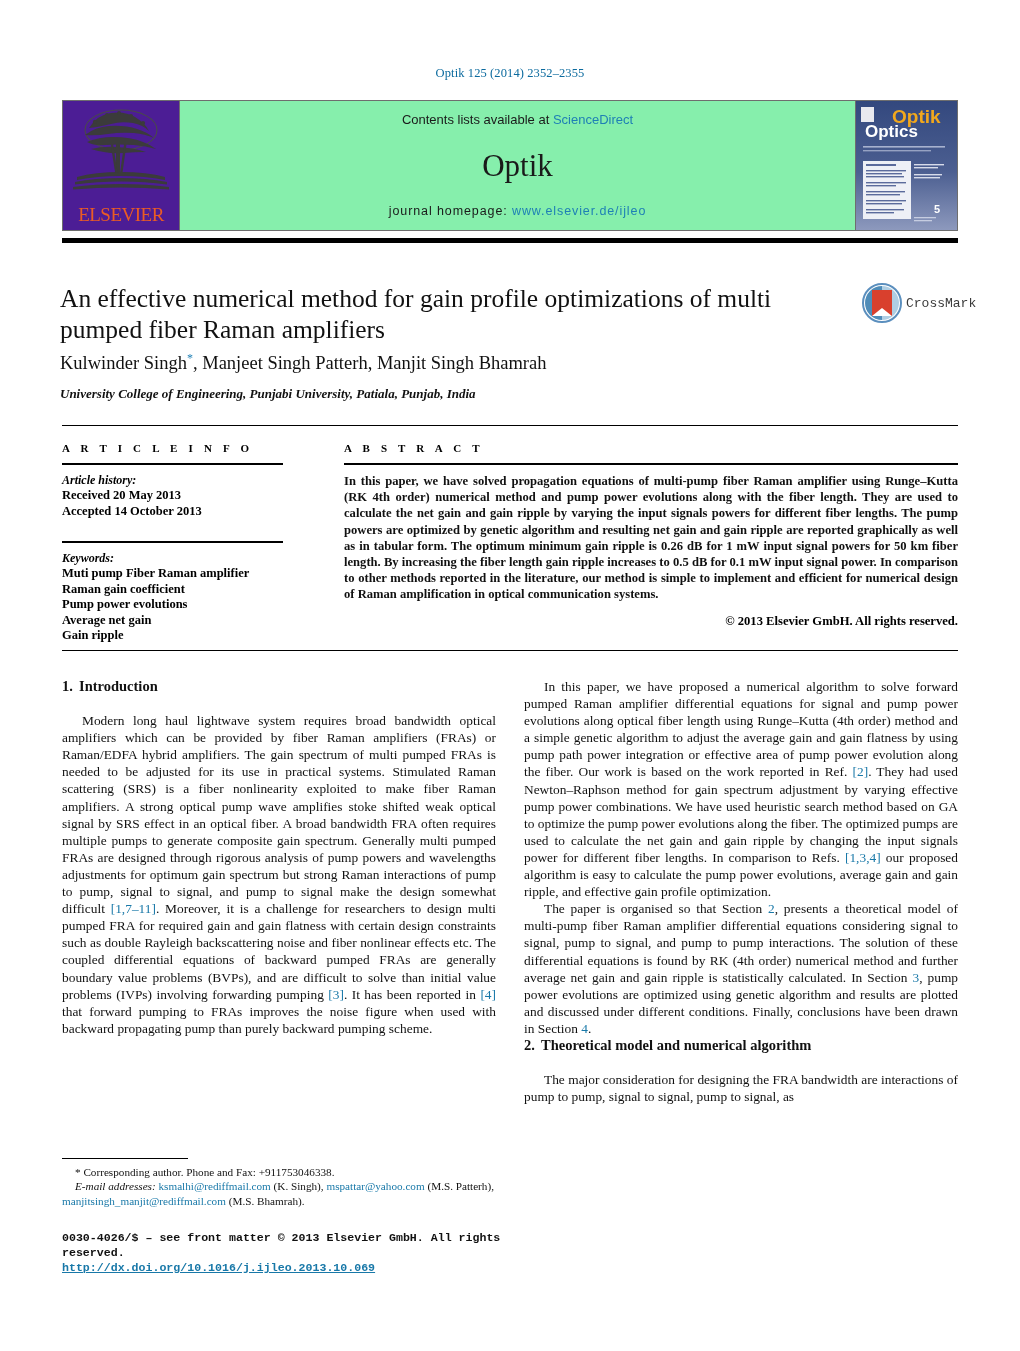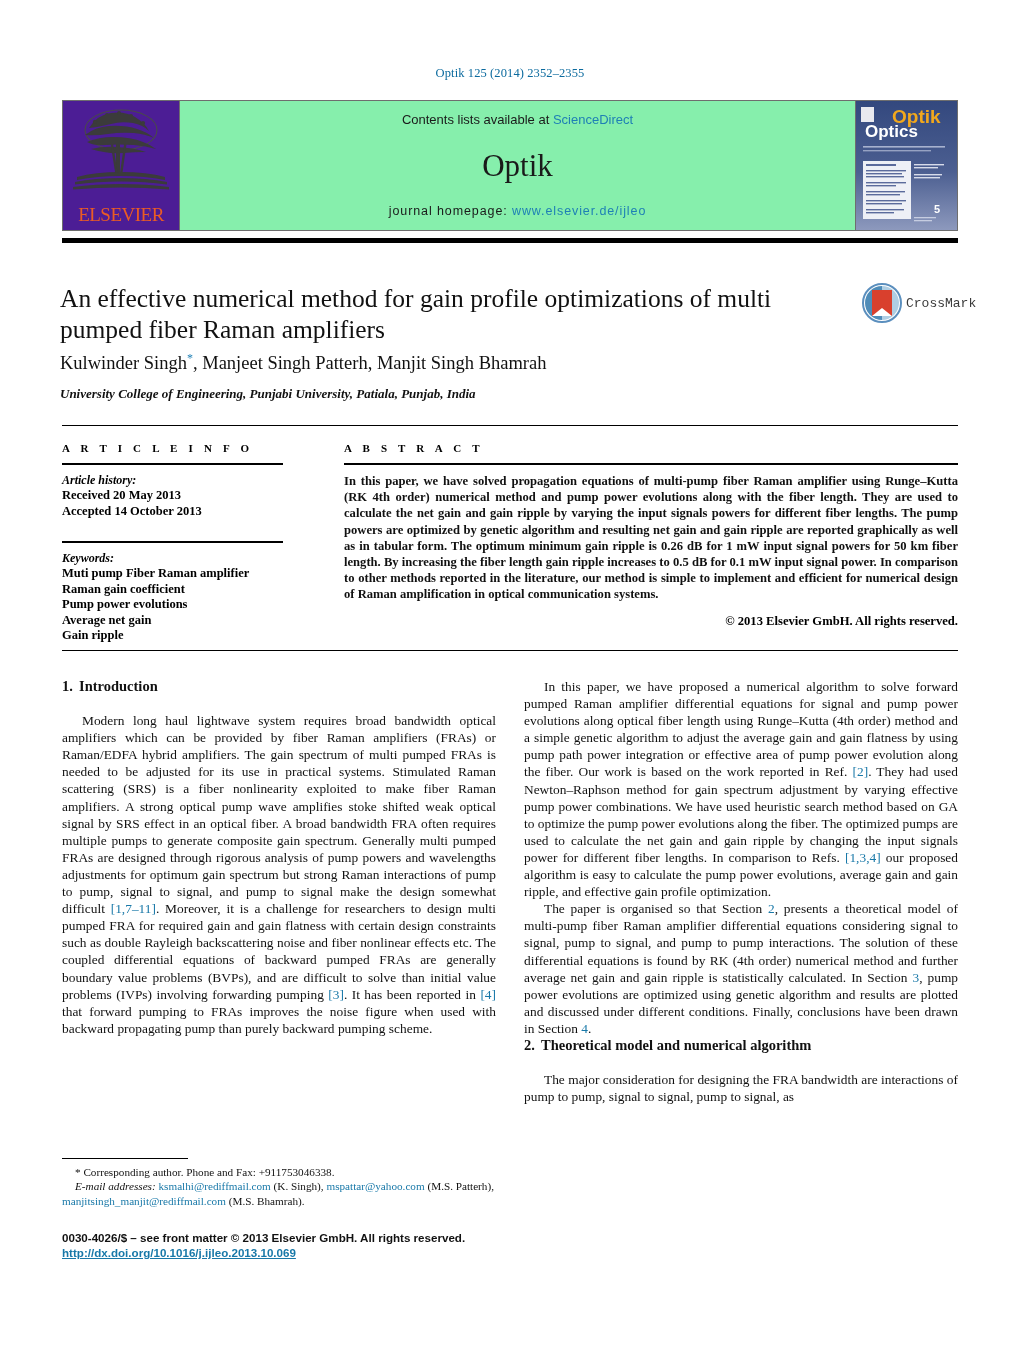--- a/index.html
+++ b/index.html
@@ -271,21 +271,21 @@
     color: #111;
   }
   .footnotes em { font-style: italic; }
   .footnotes a { color: #1878a8; text-decoration: none; }
   .fn-indent { text-indent: 13px; }
 
   .bottom-block {
     position: absolute;
     left: 62px; top: 1230px;
     width: 460px;
-    font-family: Liberation Sans, sans-serif;
+    font-family: Liberation Mono, monospace;
     font-size: 11.6px;
     line-height: 15px;
     font-weight: bold;
     color: #111;
   }
   .bottom-block .doi { color: #1878a8; font-weight: bold; }
 </style>
 </head>
 <body>
 

